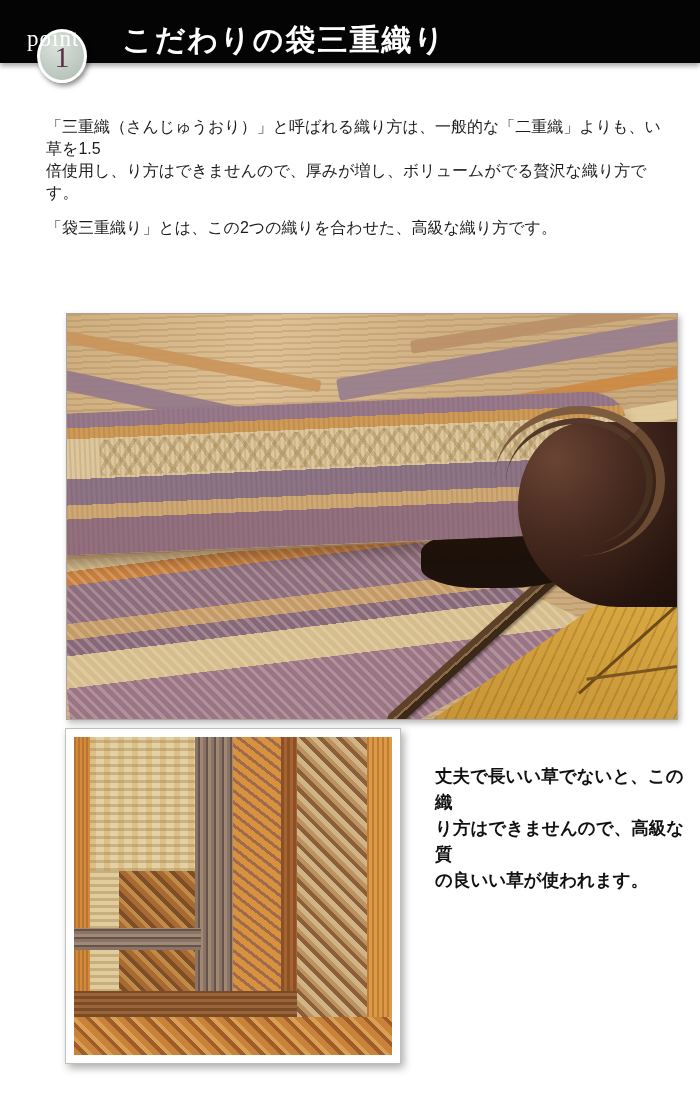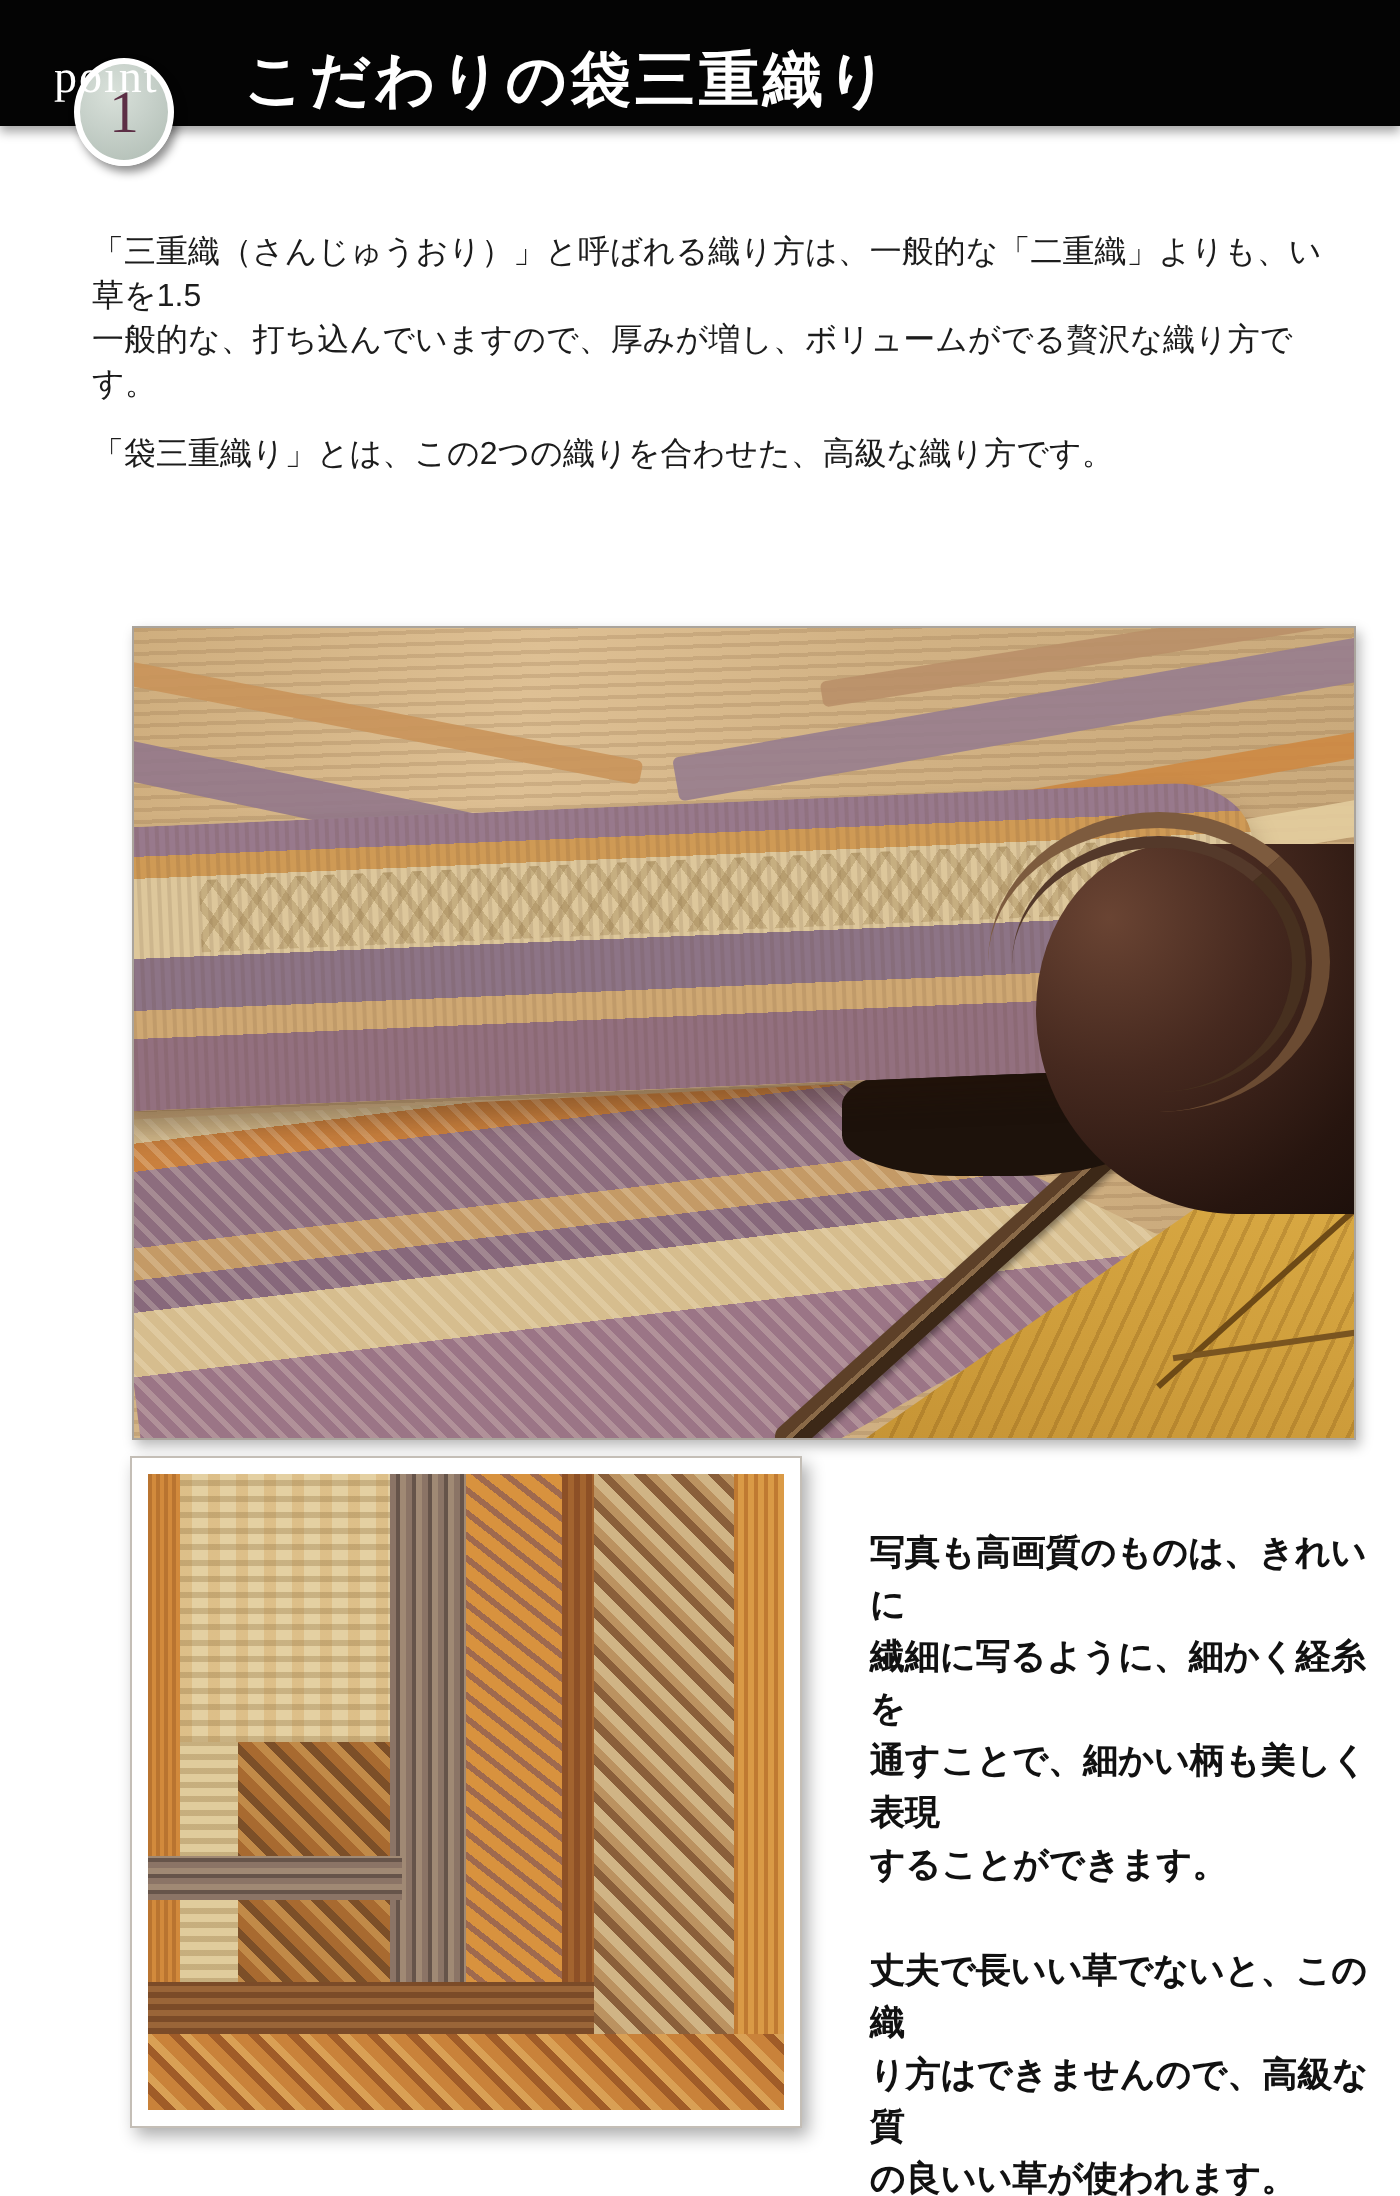--- a/index.html
+++ b/index.html
@@ -141,21 +141,21 @@
 <header class="abs point-bar">
   <h1 class="abs page-title">こだわりの袋三重織り</h1>
 </header>
 <span class="abs point-word">point</span>
 <span class="abs point-circle">
   <span class="point-num">1</span>
 </span>
 
 <section class="abs intro">
   <p>「三重織（さんじゅうおり）」と呼ばれる織り方は、一般的な「二重織」よりも、い草を1.5
-一般的な、打ち込んでいますので、厚みが増し、ボリュームがでる贅沢な織り方です。</p>
+倍使用し、り方はできませんので、厚みが増し、ボリュームがでる贅沢な織り方です。</p>
   <p>「袋三重織り」とは、この2つの織りを合わせた、高級な織り方です。</p>
 </section>
 
 <figure class="abs main-photo" style="margin:0;">
   <div class="abs mp-base"></div>
   <div class="abs mp-chevrons">
     <div class="chv c1l"></div>
     <div class="chv c1r"></div>
     <div class="chv c2l"></div>
     <div class="chv c2r"></div>
@@ -191,20 +191,16 @@
     <div class="dp dp7"></div>
     <div class="dp dp8"></div>
     <div class="dp-tl"></div>
     <div class="dp-corner"></div>
     <div class="dp-b1"></div>
     <div class="dp-b2"></div>
   </div>
 </figure>
 
 <section class="abs side-text">
-  <p>写真も高画質のものは、きれいに
-繊細に写るように、細かく経糸を
-通すことで、細かい柄も美しく表現
-することができます。</p>
   <p>丈夫で長いい草でないと、この織
 り方はできませんので、高級な質
 の良いい草が使われます。</p>
 </section>
 
 </body></html>

